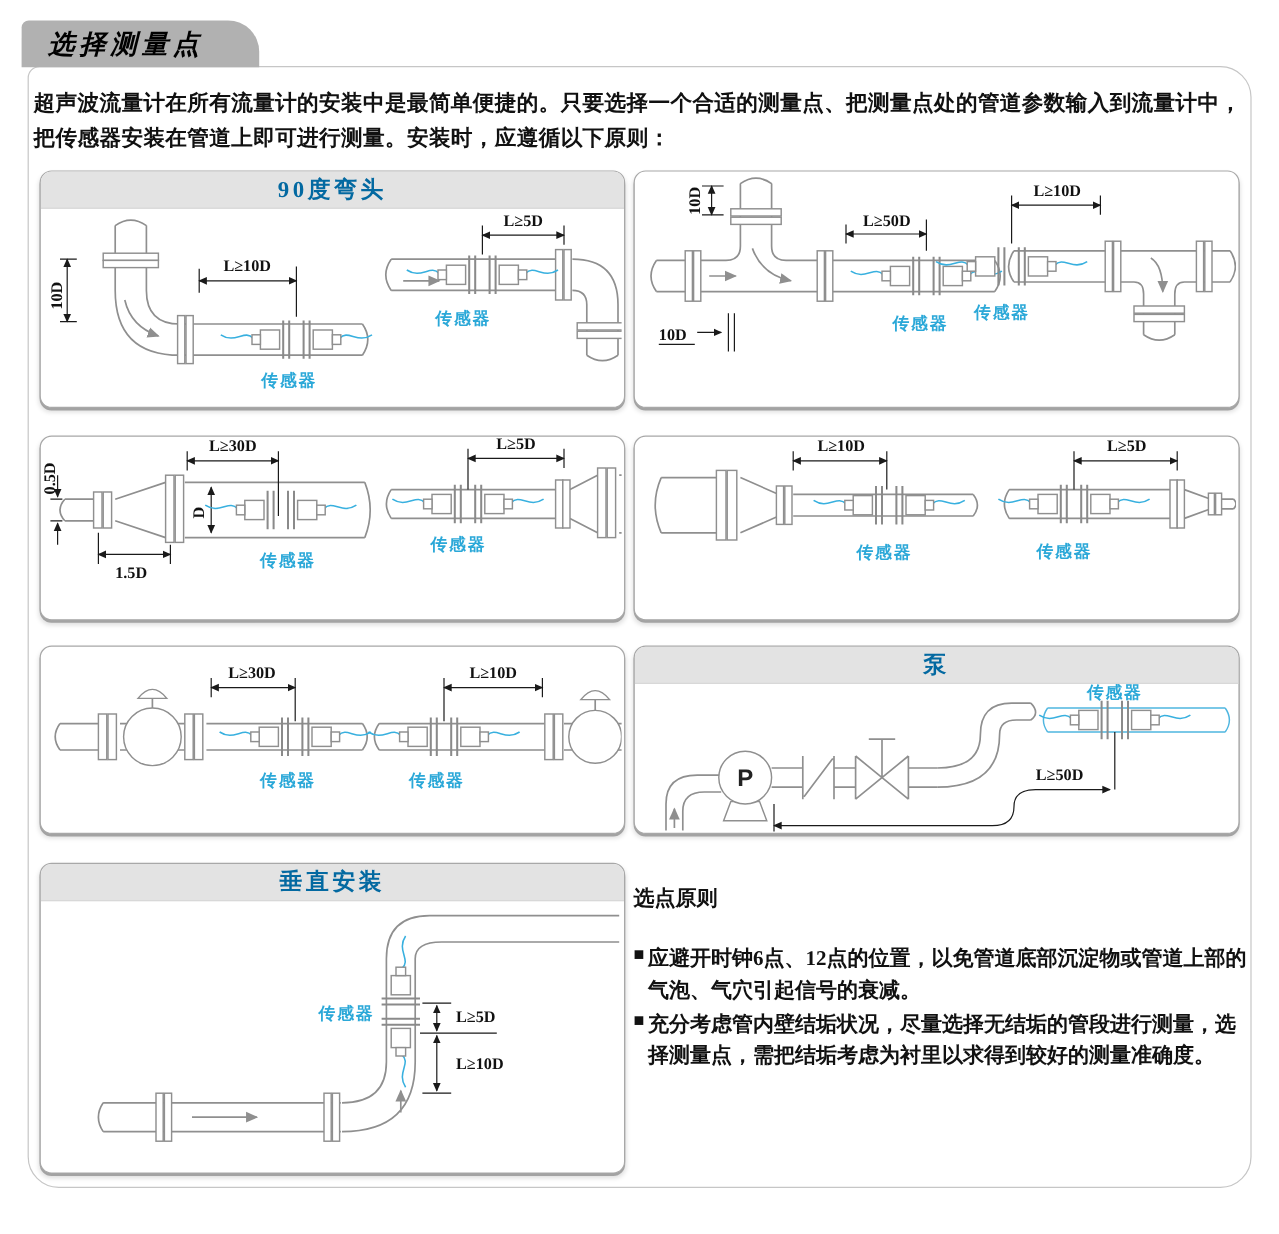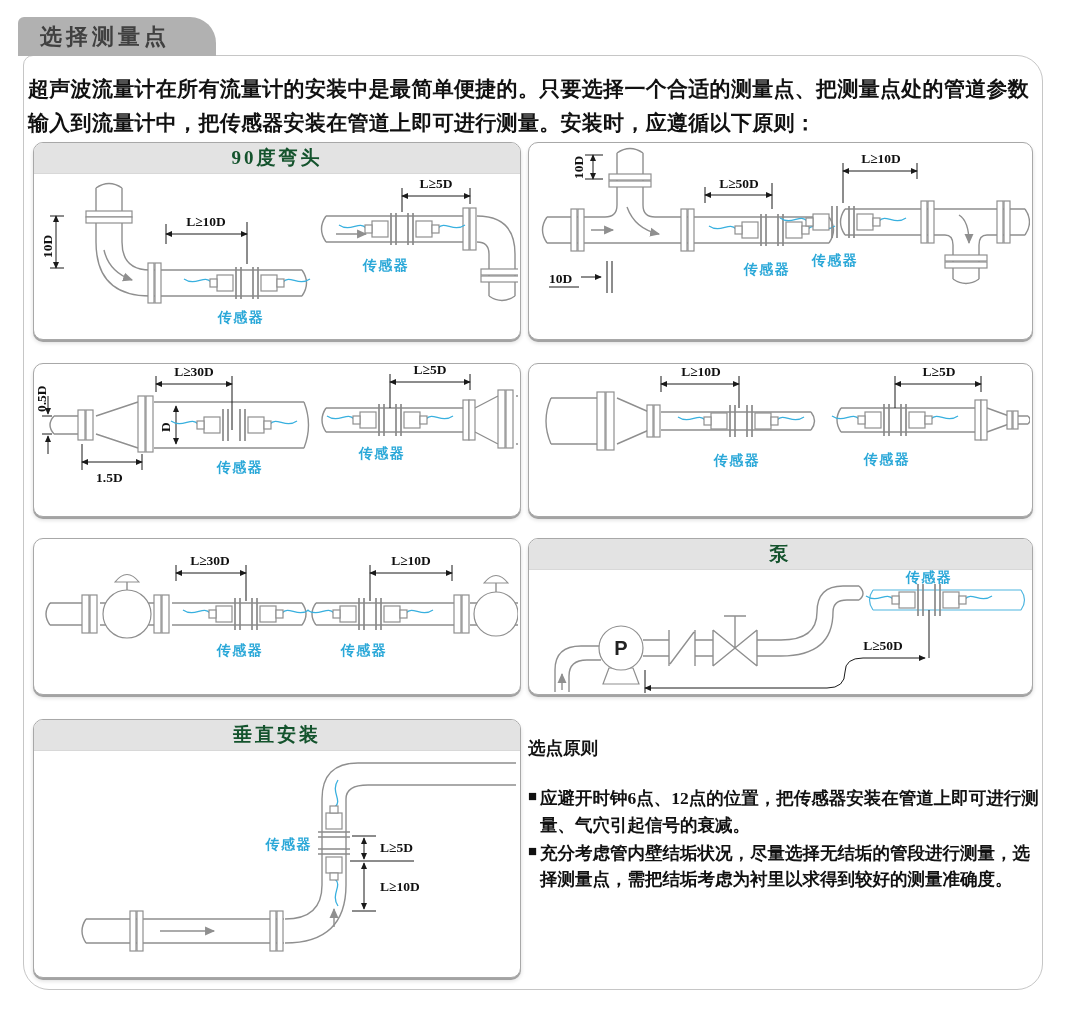--- a/index.html
+++ b/index.html
@@ -2,27 +2,27 @@
 <html><head>
 <meta charset="utf-8">
 <style>
   html,body{margin:0;padding:0;background:#fff;}
   .page{position:relative;width:1066px;height:1028px;background:#fff;overflow:hidden;
         font-family:"Liberation Serif",serif;color:#111;}
   .outer-box{position:absolute;left:23px;top:55px;width:1018px;height:933px;
         border:1px solid #c6c6c6;border-radius:10px 26px 26px 26px;background:#fff;}
   .title-tab{position:absolute;left:18px;top:17px;height:39px;background:#b1b1b1;
         border-radius:6px 26px 0 0;padding:0 46px 0 22px;font-size:22px;font-weight:bold;
-        letter-spacing:4px;line-height:40px;color:#404040;z-index:3;}
-  .intro{position:absolute;left:28px;top:72px;width:1012px;font-size:21px;font-weight:600;
+        letter-spacing:4px;line-height:40px;color:#000000;z-index:3;font-style:italic;}
+  .intro{position:absolute;left:28px;top:72px;width:1012px;font-size:18px;font-weight:600;
         line-height:1.62;letter-spacing:.3px;z-index:2;}
   .panel{position:absolute;background:#fff;border:1px solid #a8a8a8;border-radius:10px;
         box-shadow:0 2px 0 #a3a3a3,0 3px 4px rgba(0,0,0,.14);overflow:hidden;z-index:2;}
   .panel-h{height:30px;background:#e3e3e3;display:flex;align-items:center;justify-content:center;
-        font-size:19px;font-weight:bold;letter-spacing:3px;color:#14532d;border-bottom:1px solid #d8d8d8;}
+        font-size:19px;font-weight:bold;letter-spacing:3px;color:#0369a1;border-bottom:1px solid #d8d8d8;}
   .panel-b{position:relative;}
   svg{display:block;}
   svg text{font-family:"Liberation Serif",serif;}
   .dimt{font-size:13.5px;font-weight:bold;fill:#111;}
   .sens{font-size:14px;font-weight:bold;fill:#2ba8d8;font-family:"Liberation Sans",sans-serif;letter-spacing:1.5px;}
   .ptxt{font-size:20px;font-weight:bold;fill:#222;font-family:"Liberation Sans",sans-serif;}
   .pipe{stroke:#8f8f8f;stroke-width:1.4;fill:none;}
   .fl{stroke:#8f8f8f;stroke-width:1.2;fill:#fff;}
   .cab{stroke:#38b0df;stroke-width:1.3;fill:none;}
   .cpipe{stroke:#4fb6e0;stroke-width:1.2;fill:none;}
@@ -293,21 +293,21 @@
         <text class="dimt" x="346" y="140">L≥10D</text>
         <text class="sens" text-anchor="end" x="278" y="98">传感器</text>
       </svg>
     </div>
   </section>
 
   <div class="principles">
     <div class="principles-h">选点原则</div>
     <div class="bullet">
       <span class="sq">■</span>
-      <span>应避开时钟6点、12点的位置，把传感器安装在管道上即可进行测量、气穴引起信号的衰减。</span>
+      <span>应避开时钟6点、12点的位置，以免管道底部沉淀物或管道上部的气泡、气穴引起信号的衰减。</span>
     </div>
     <div class="bullet">
       <span class="sq">■</span>
       <span>充分考虑管内壁结垢状况，尽量选择无结垢的管段进行测量，选择测量点，需把结垢考虑为衬里以求得到较好的测量准确度。</span>
     </div>
   </div>
 
 </div>
 
 </body></html>

